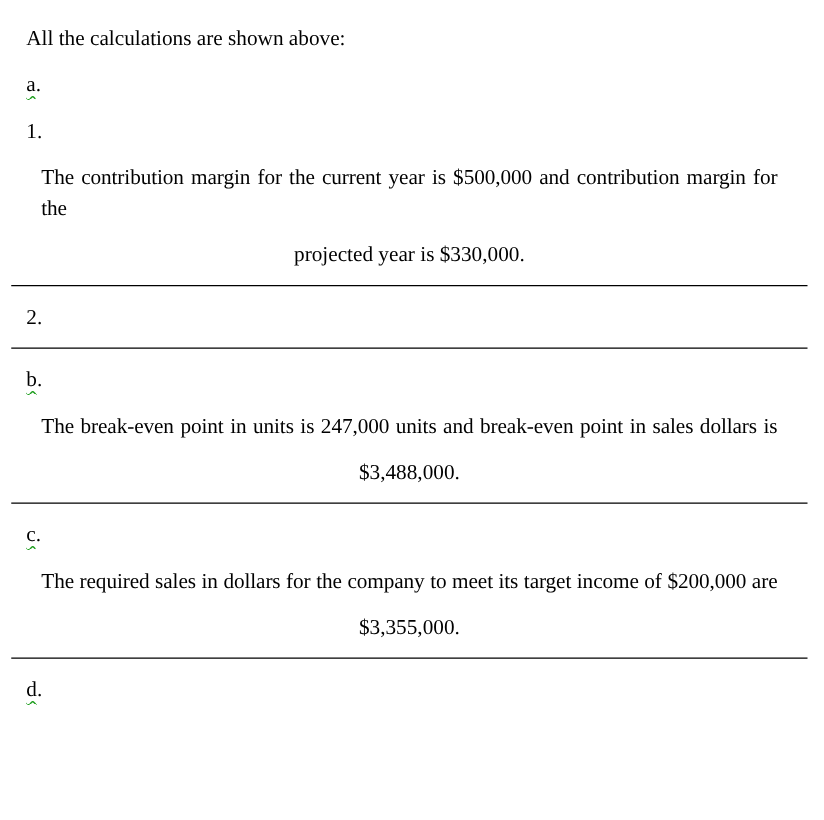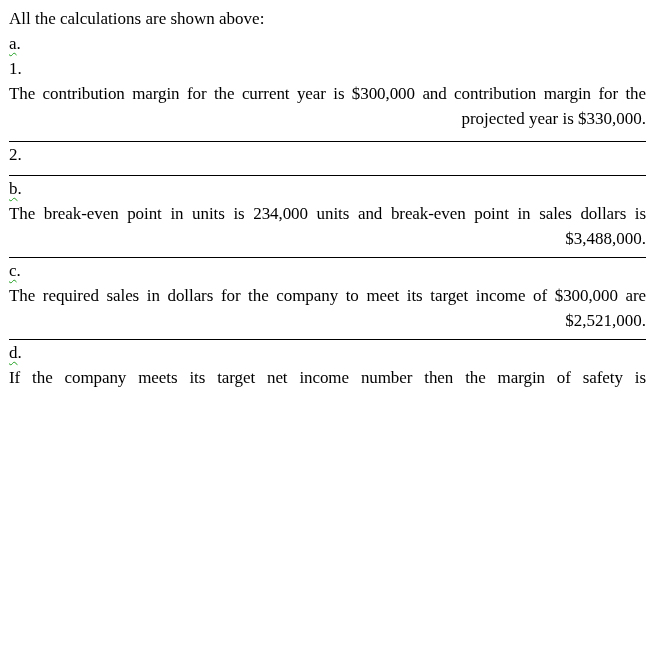--- a/index.html
+++ b/index.html
@@ -13,32 +13,32 @@
     overflow: hidden;
     color: #000000;
     font-family: "Liberation Serif", "DejaVu Serif", serif;
     font-size: 17px;
     line-height: 25px;
   }
   .page {
     padding: 6px 13px 0 9px;
   }
   .page p, .page div {
-    margin: 0;
+    margin: 12px;
     padding: 0;
   }
   
   .jline {
     text-align: justify;
     text-align-last: justify;
     letter-spacing: -0.08px;
     white-space: normal;
   }
   .lline {
-    text-align: right;
+    text-align: center;
   }
   .rule {
     border: none;
     border-top: 1.5px solid #000000;
     height: 0;
     margin: 0;
   }
   .misspelled {
     text-decoration: underline;
     text-decoration-style: wavy;
@@ -64,48 +64,47 @@
 
 <div class="page">
 
   <p>All the calculations are shown above:</p>
 
   <p class="mt24"><span class="misspelled">a</span><span>.</span></p>
 
   <p class="mt14">1.</p>
 
   <div class="mt13">
-    <div class="jline">The contribution margin for the current year is $300,000 and contribution margin for the</div>
+    <div class="jline">The contribution margin for the current year is $500,000 and contribution margin for the</div>
     <div class="lline">projected year is $330,000.</div>
   </div>
 
   <hr class="rule mt10">
 
   <p class="mt28">2.</p>
 
 
   <hr class="rule mt8">
 
   <p class="mt27"><span class="misspelled">b</span><span>.</span></p>
 
   <div class="mt14">
-    <div class="jline">The break-even point in units is 234,000 units and break-even point in sales dollars is</div>
+    <div class="jline">The break-even point in units is 247,000 units and break-even point in sales dollars is</div>
     <div class="lline">$3,488,000.</div>
   </div>
 
   <hr class="rule mt6">
 
   <p class="mt30"><span class="misspelled">c</span><span>.</span></p>
 
   <div class="mt12">
-    <div class="jline">The required sales in dollars for the company to meet its target income of $300,000 are</div>
-    <div class="lline">$2,521,000.</div>
+    <div class="jline">The required sales in dollars for the company to meet its target income of $200,000 are</div>
+    <div class="lline">$3,355,000.</div>
   </div>
 
   <hr class="rule mt6">
 
   <p class="mt24"><span class="misspelled">d</span><span>.</span></p>
 
   <div class="mt20">
-    <div class="jline">If the company meets its target net income number then the margin of safety is</div>
   </div>
 
 </div>
 
 </body></html>

